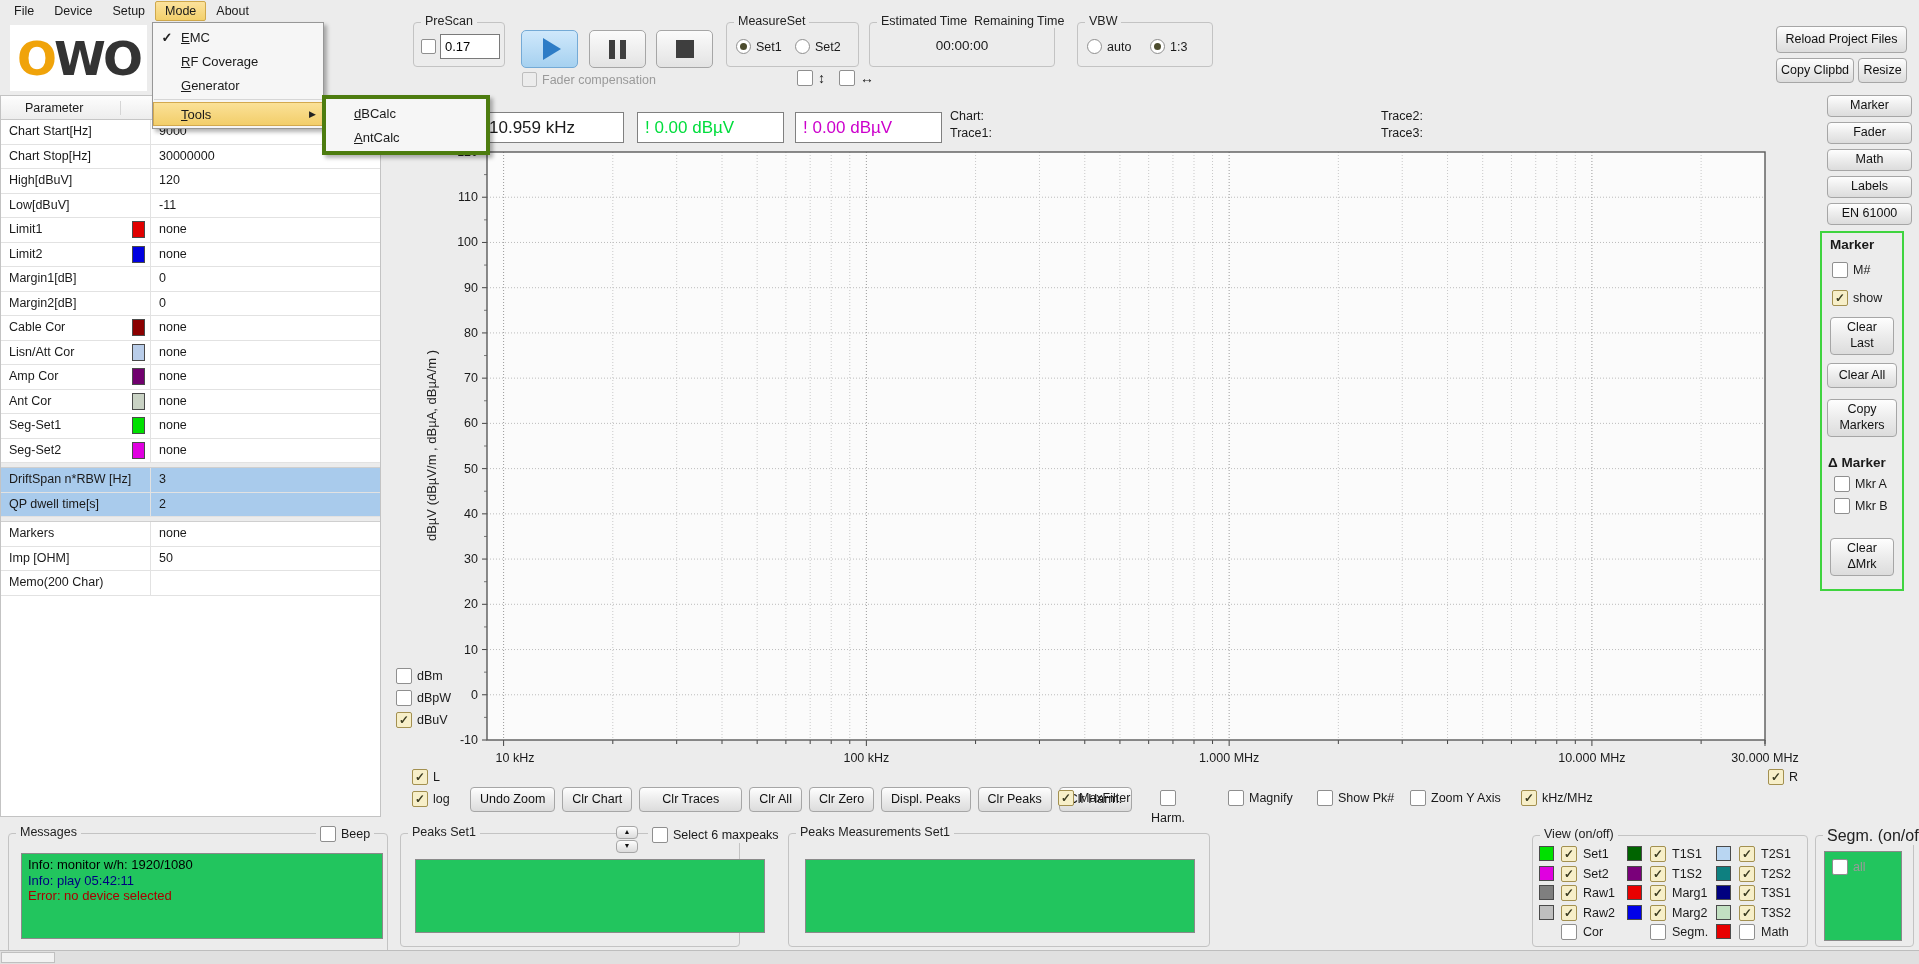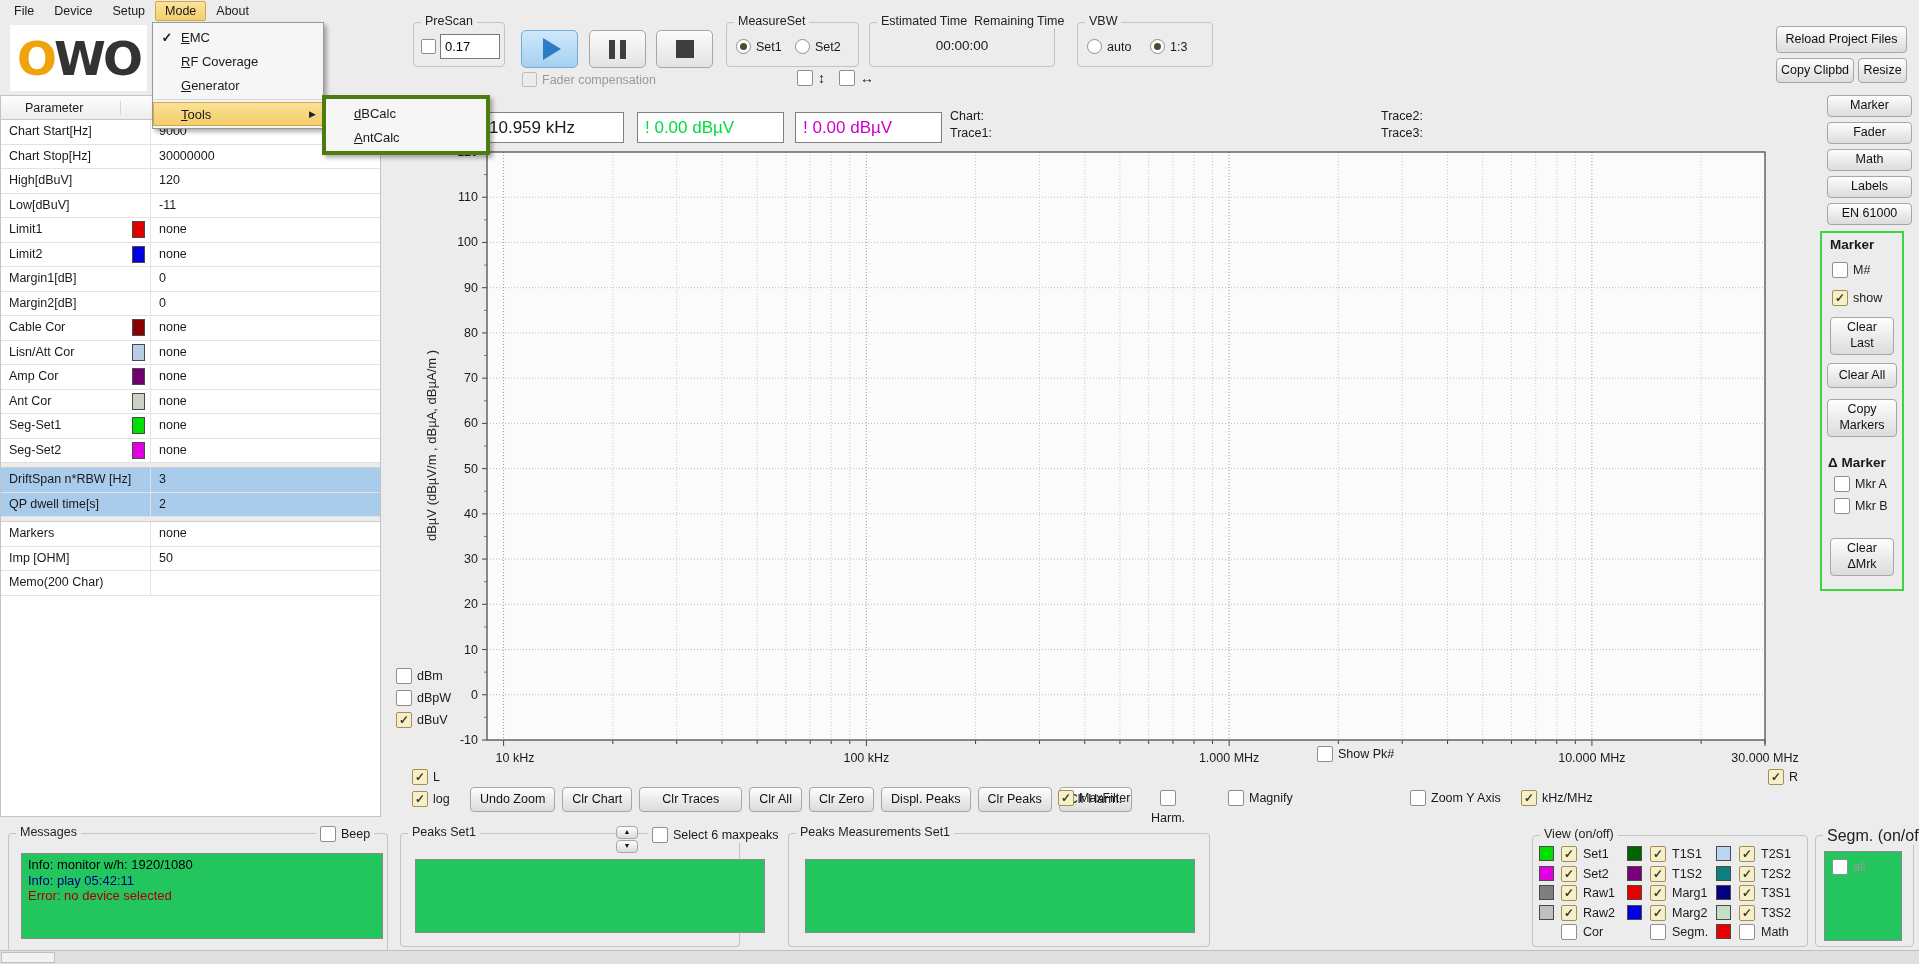--- a/index.html
+++ b/index.html
@@ -599,21 +599,21 @@
     <span>dBuV</span>
   </span><span class="chk-row" style="left: 1058px; top: 790px;">
     <span class="cb on"></span>
     <span>MaxFilter</span>
   </span><span class="chk-row" style="left: 1151px; top: 790px; flex-direction: column;">
     <span class="cb"></span>
     <span>Harm.</span>
   </span><span class="chk-row" style="left: 1228px; top: 790px;">
     <span class="cb"></span>
     <span>Magnify</span>
-  </span><span class="chk-row" style="left: 1317px; top: 746px;">
+  </span><span class="chk-row" style="left: 1317px; top: 790px;">
     <span class="cb"></span>
     <span>Show Pk#</span>
   </span><span class="chk-row" style="left: 1410px; top: 790px;">
     <span class="cb"></span>
     <span>Zoom Y Axis</span>
   </span><span class="chk-row" style="left: 1521px; top: 790px;">
     <span class="cb on"></span>
     <span>kHz/MHz</span>
   </span><div class="btn side-tab" style="top: 95px;">Marker</div><div class="btn side-tab" style="top: 122px;">Fader</div><div class="btn side-tab" style="top: 149px;">Math</div><div class="btn side-tab" style="top: 176px;">Labels</div><div class="btn side-tab" style="top: 203px;">EN 61000</div>
 

